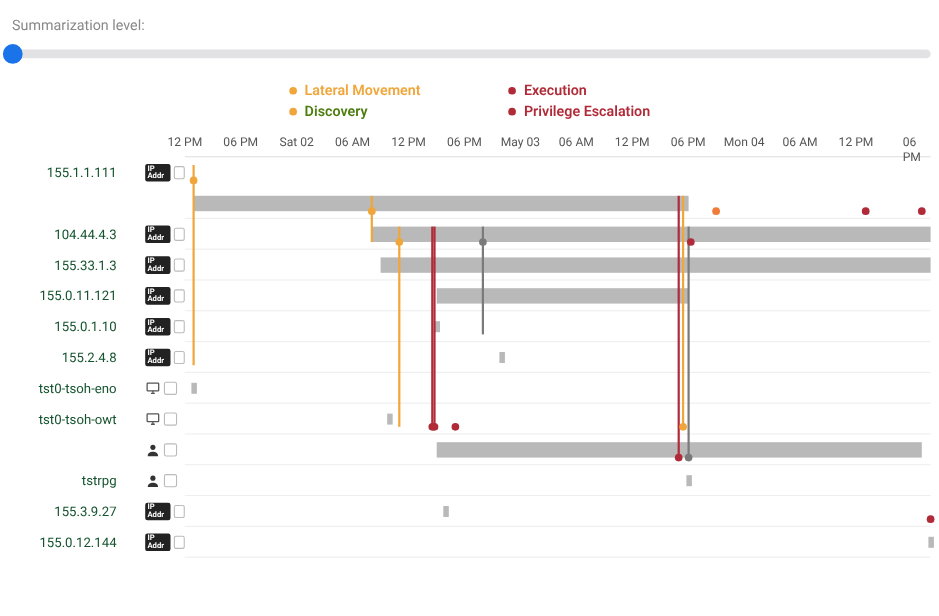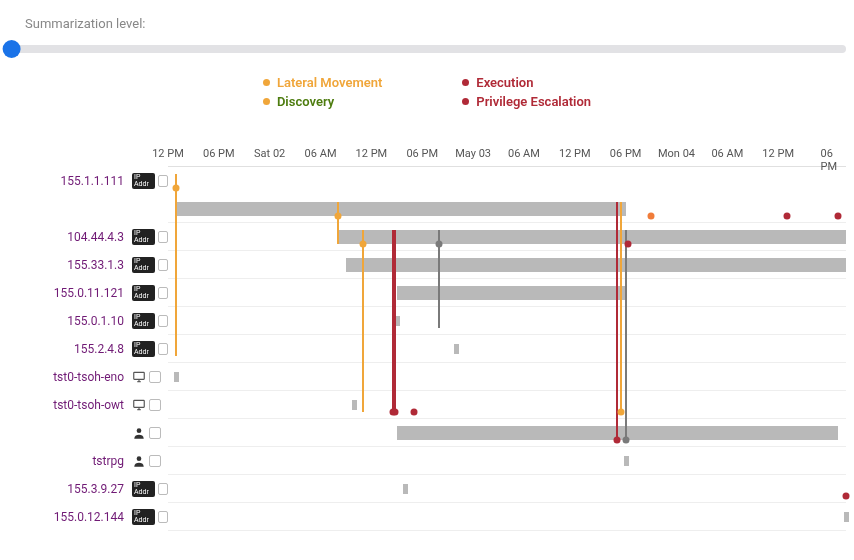--- a/index.html
+++ b/index.html
@@ -7,60 +7,60 @@
     margin: 0;
     padding: 12px 8px 8px 8px;
     font-family: -apple-system, BlinkMacSystemFont, "Segoe UI", Roboto, Arial, sans-serif;
     font-size: 13px;
     color: #555;
     background: #fff;
     width: 854px;
     overflow: hidden;
   }
   
-  .slider-label { color: #888; margin: 4px 0 6px 17px; font-size: 13px; }
+  .slider-label { color: #888; margin: 4px 0 6px 3px; font-size: 13px; }
   .slider-wrap { position: relative; height: 24px; margin-bottom: 14px; }
   .slider-track {
     position: absolute; left: 0; right: 0; top: 50%; transform: translateY(-50%);
     height: 8px; background: #e2e2e5; border-radius: 4px;
   }
   .slider-thumb {
     position: absolute; left: 0; top: 50%; transform: translate(-30%, -50%);
     width: 18px; height: 18px; border-radius: 50%;
     background: #1a73e8;
   }
   
   .legend {
     display: flex; gap: 80px; justify-content: center;
-    margin: 0 auto 34px auto; font-size: 13px; font-weight: 600;
+    margin: 0 auto 10px auto; font-size: 13px; font-weight: 600;
   }
   .legend-col { display: flex; flex-direction: column; gap: 4px; }
   .legend-item { display: flex; align-items: center; gap: 7px; white-space: nowrap; }
   .legend-dot { width: 7px; height: 7px; border-radius: 50%; display: inline-block; }
   
   .chart {
     display: grid;
     grid-template-columns: 120px 36px 1fr;
     margin-left: 4px;
   }
   .axis-row { grid-column: 1 / span 3; display: grid; grid-template-columns: 120px 36px 1fr; }
   .axis-cell { grid-column: 3; position: relative; height: 24px; }
   .axis-tick { position: absolute; top: 4px; transform: translateX(-50%); font-size: 11px; color: #555; }
   .axis-line { position: absolute; bottom: 0; left: 0; right: 0; height: 1px; background: #e0e0e0; }
   .row-label {
-    grid-column: 1; text-align: right; padding-right: 8px;
-    font-size: 12px; color: #701a75; line-height: 28px; height: 28px;
+    grid-column: 1; text-align: right; padding-right: 26px;
+    font-size: 12px; color: #14532d; line-height: 28px; height: 28px;
     overflow: hidden; white-space: nowrap;
   }
   .row-icons {
     grid-column: 2; display: flex; align-items: center; gap: 3px; height: 28px;
   }
   .ipbadge {
     background: #222; color: #fff; font-size: 7px; padding: 1px 2px; border-radius: 2px;
-    line-height: 1; font-weight: 400;
+    line-height: 1; font-weight: 700;
   }
   .chkbox {
     width: 12px; height: 12px; border: 1px solid #bbb; border-radius: 2px; background: #fff;
   }
   .host-icon, .user-icon { width: 14px; height: 14px; }
   .host-icon svg, .user-icon svg { width: 14px; height: 14px; display: block; }
 
   .row-lane {
     grid-column: 3; position: relative; height: 28px;
     border-bottom: 1px solid #eee;

